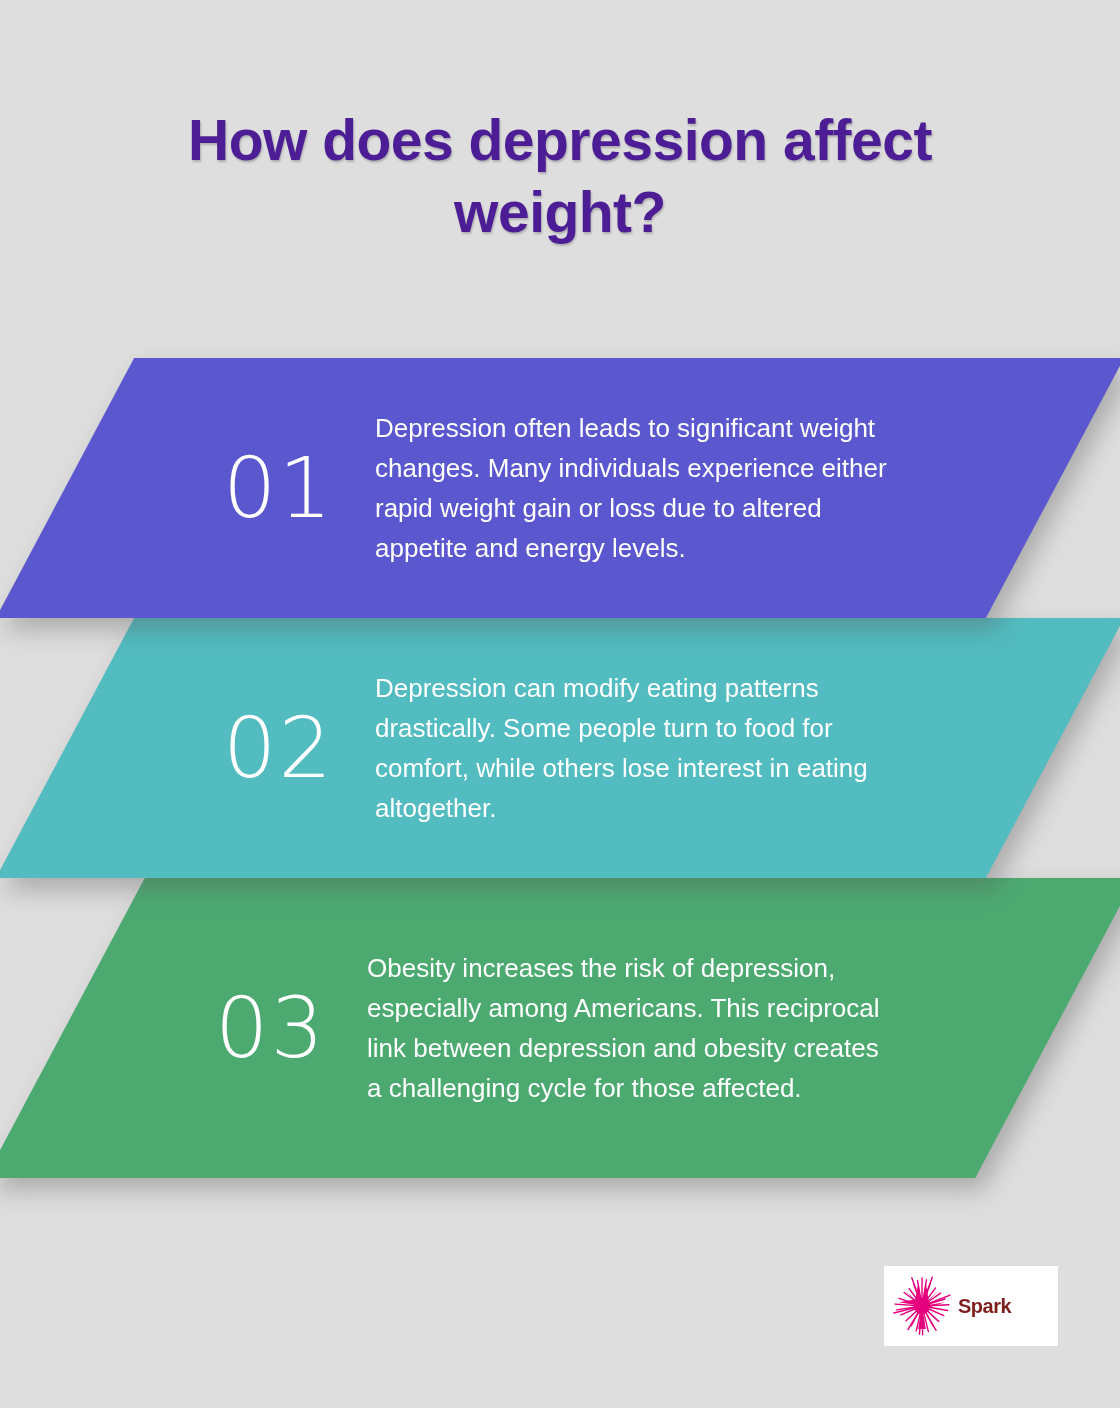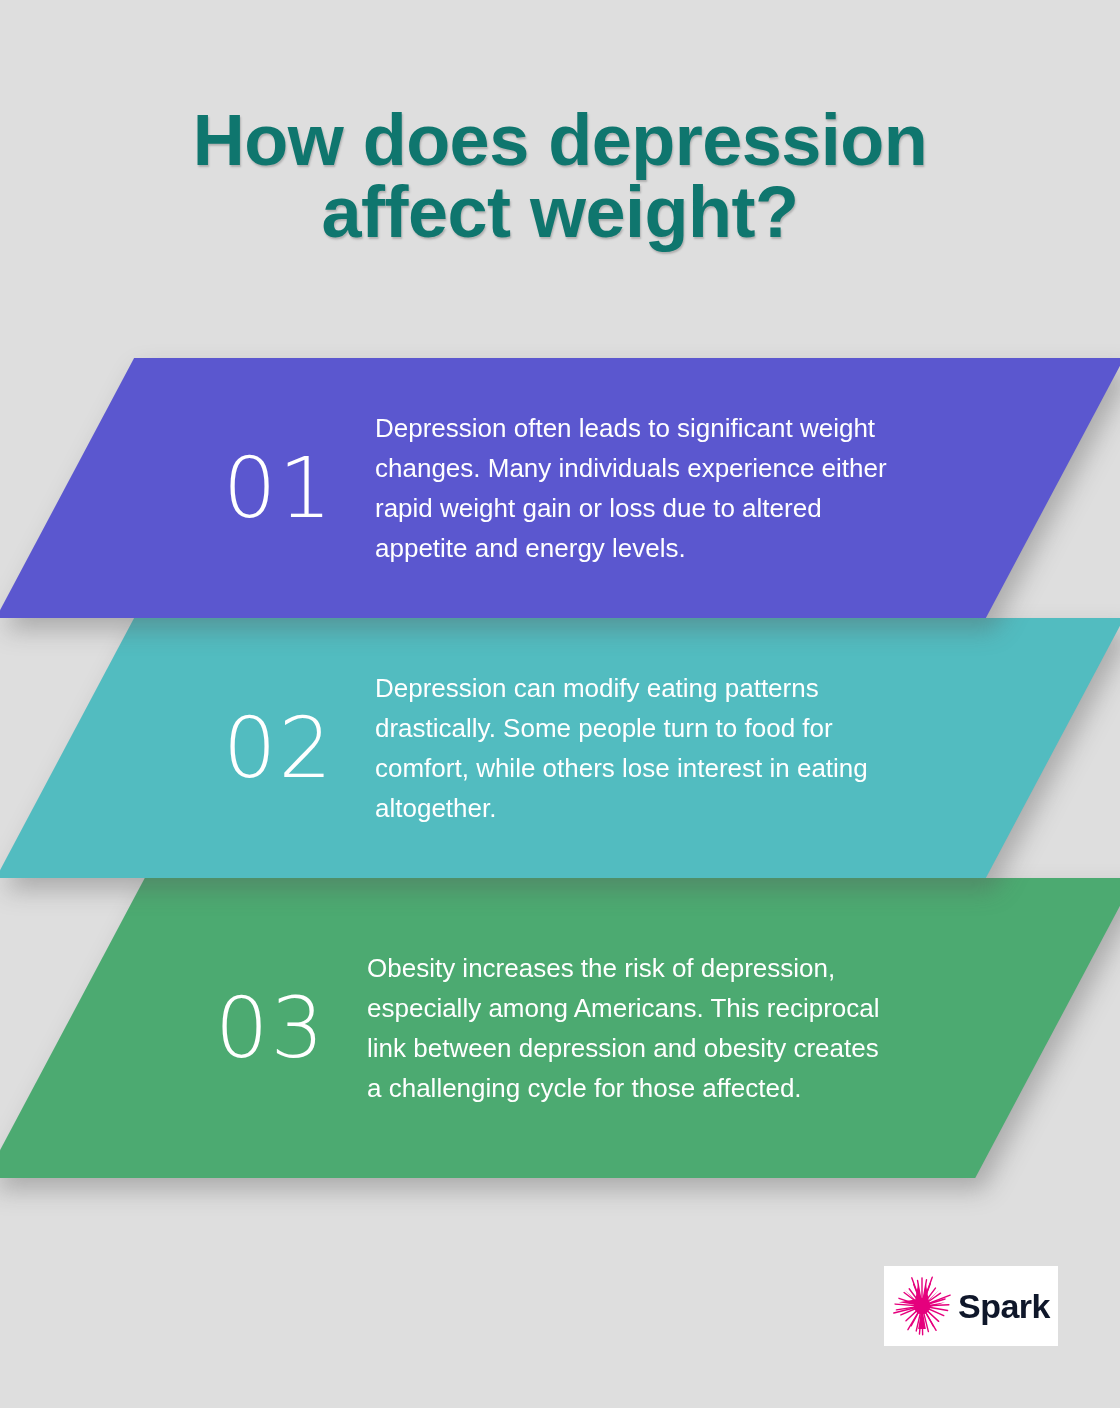--- a/index.html
+++ b/index.html
@@ -21,25 +21,25 @@
     position: absolute;
     left: 0;
     top: 104px;
     width: 1120px;
     text-align: center;
   }
   .title {
     display: block;
     margin: 0 auto;
     width: 920px;
-    font-size: 72px;
+    font-size: 57px;
     line-height: 72px;
     font-weight: bold;
     letter-spacing: -0.5px;
-    color: #0f766e;
+    color: #4c1d95;
     text-shadow: 1px 2px 2px rgba(120,120,120,0.45);
     font-stretch: condensed;
   }
 
   
   .cards {
     position: absolute;
     left: 0;
     top: 358px;
     width: 1120px;
@@ -102,23 +102,23 @@
     justify-content: flex-start;
     padding-left: 6px;
     box-sizing: border-box;
   }
   .logo-mark {
     width: 64px;
     height: 64px;
     flex: 0 0 auto;
   }
   .logo-word {
-    font-size: 34px;
+    font-size: 20px;
     font-weight: bold;
-    color: #0f172a;
+    color: #7f1d1d;
     letter-spacing: -0.5px;
     margin-left: 4px;
     line-height: 1;
   }
 </style>
 </head>
 <body>
 
 <div class="title-wrap">
   <h1 class="title">How does depression affect weight?</h1>

